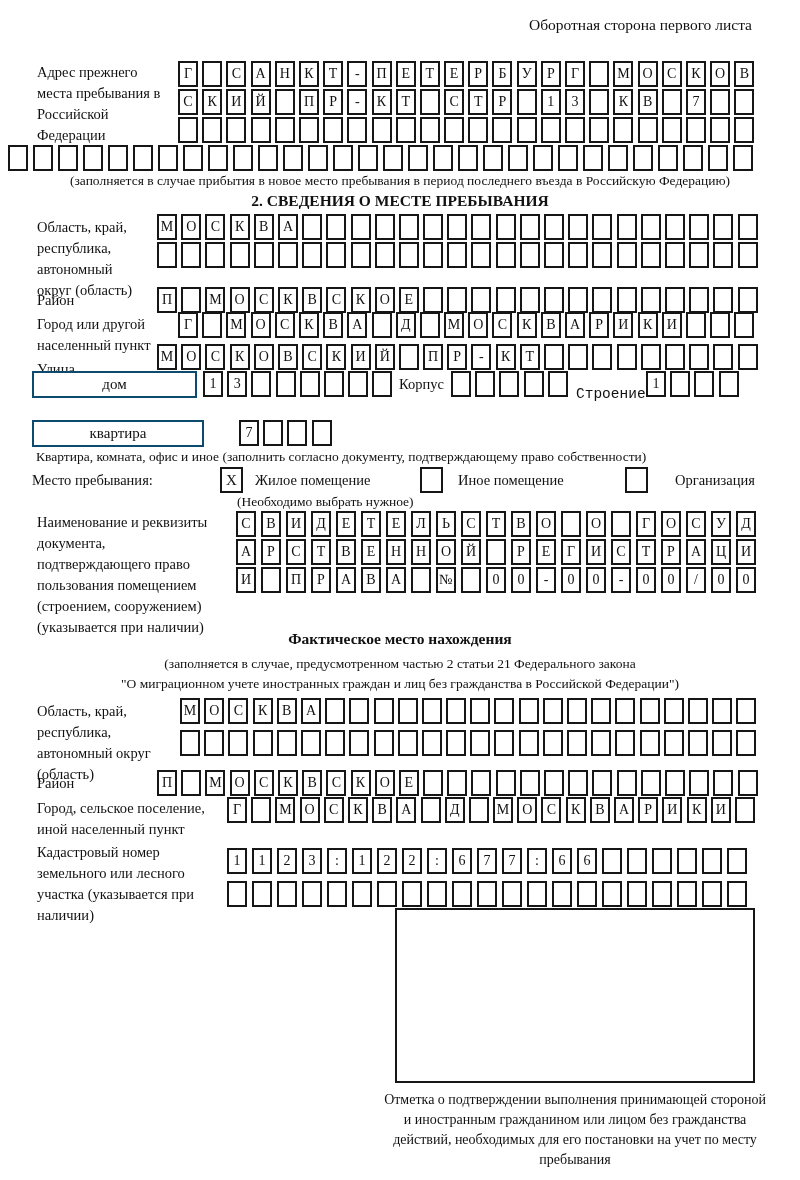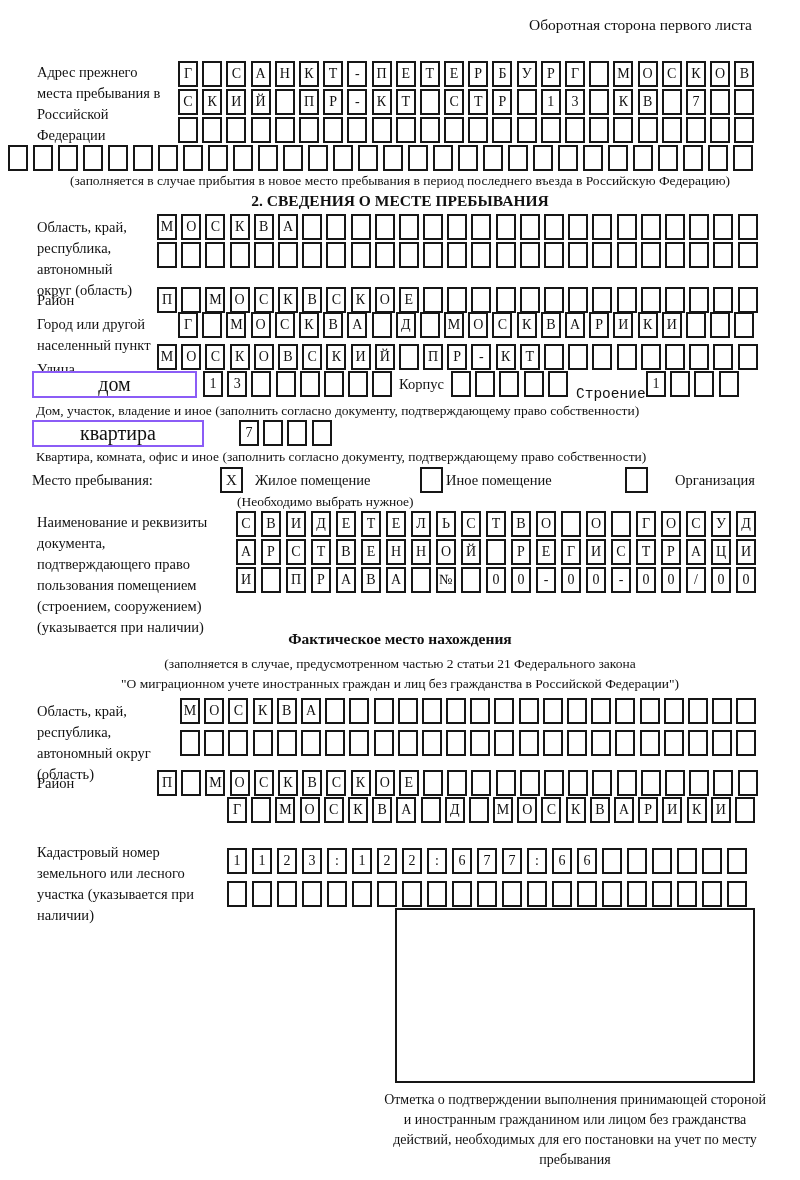--- a/index.html
+++ b/index.html
@@ -12,22 +12,22 @@
   .cellrow{position:absolute;display:flex;gap:4.2px;}
   .cell{
     box-sizing:border-box;flex:none;display:inline-flex;align-items:center;justify-content:center;
     width:20px;height:26px;border:2px solid #161616;font-size:14px;background:#fff;
   }
   .checkbox{
     box-sizing:border-box;position:absolute;display:inline-flex;align-items:center;justify-content:center;
     width:23px;height:26px;border:2px solid #161616;font-size:15px;background:#fff;
   }
   .bigbox{
-    box-sizing:border-box;position:absolute;border:2px solid #8b5cf6;background:#fff;
-    display:flex;align-items:center;justify-content:center;font-size:20px;
+    box-sizing:border-box;position:absolute;border:2px solid #0c4a6e;background:#fff;
+    display:flex;align-items:center;justify-content:center;font-size:15px;
   }
   .caption{font-size:13.5px;}
   .center{left:0;width:100%;text-align:center;}
   .sec-title{font-weight:bold;font-size:15.5px;}
   .hdr-right{font-size:15.5px;}
   .stamp-box{box-sizing:border-box;position:absolute;border:2px solid #161616;background:#fff;}
 </style>
 </head>
 <body>
 
@@ -311,36 +311,35 @@
       <span class="cell"></span>
       <span class="cell"></span>
     </div>
   <div class="abs lbl" style="left:576px;top:384px;font-family:Liberation Mono, monospace;">Строение</div>
   <div class="cellrow" style="left:646px;top:371px;">
       <span class="cell">1</span>
       <span class="cell"></span>
       <span class="cell"></span>
       <span class="cell"></span>
     </div>
-  <div class="abs caption" style="left:36px;top:403px;">Дом, участок, владение и иное (заполнить согласно документу, подтверждающему право собственности)</div>
 
   <div class="bigbox" style="left:32px;top:420px;width:172px;height:27px;">квартира</div>
   <div class="cellrow" style="left:239px;top:420px;">
       <span class="cell">7</span>
       <span class="cell"></span>
       <span class="cell"></span>
       <span class="cell"></span>
     </div>
   <div class="abs caption" style="left:36px;top:449px;">Квартира, комната, офис и иное (заполнить согласно документу, подтверждающему право собственности)</div>
 
   <div class="abs lbl" style="left:32px;top:470px;">Место пребывания:</div>
   <span class="checkbox" style="left:220px;top:467px;">X</span>
   <div class="abs lbl" style="left:255px;top:470px;">Жилое помещение</div>
   <span class="checkbox" style="left:420px;top:467px;"></span>
-  <div class="abs lbl" style="left:446px;top:470px;">Иное помещение</div>
+  <div class="abs lbl" style="left:458px;top:470px;">Иное помещение</div>
   <span class="checkbox" style="left:625px;top:467px;"></span>
   <div class="abs lbl" style="left:675px;top:470px;font-family:Liberation Serif, serif;">Организация</div>
   <div class="abs caption" style="left:237px;top:494px;">(Необходимо выбрать нужное)</div>
 
   <div class="abs lbl" style="left:37px;top:512px;width:172px;">Наименование и реквизиты документа, подтверждающего право пользования помещением (строением, сооружением) (указывается при наличии)</div>
   <div class="cellrow" style="left:236px;top:511px;gap:5px;">
       <span class="cell">С</span>
       <span class="cell">В</span>
       <span class="cell">И</span>
       <span class="cell">Д</span>
@@ -489,20 +488,21 @@
       <span class="cell"></span>
       <span class="cell"></span>
       <span class="cell"></span>
       <span class="cell"></span>
       <span class="cell"></span>
       <span class="cell"></span>
       <span class="cell"></span>
       <span class="cell"></span>
     </div>
 
+  <div class="abs lbl" style="left:37px;top:798px;width:180px;">Город, сельское поселение, иной населенный пункт</div>
   <div class="cellrow" style="left:227px;top:797px;">
       <span class="cell">Г</span>
       <span class="cell"></span>
       <span class="cell">М</span>
       <span class="cell">О</span>
       <span class="cell">С</span>
       <span class="cell">К</span>
       <span class="cell">В</span>
       <span class="cell">А</span>
       <span class="cell"></span>

